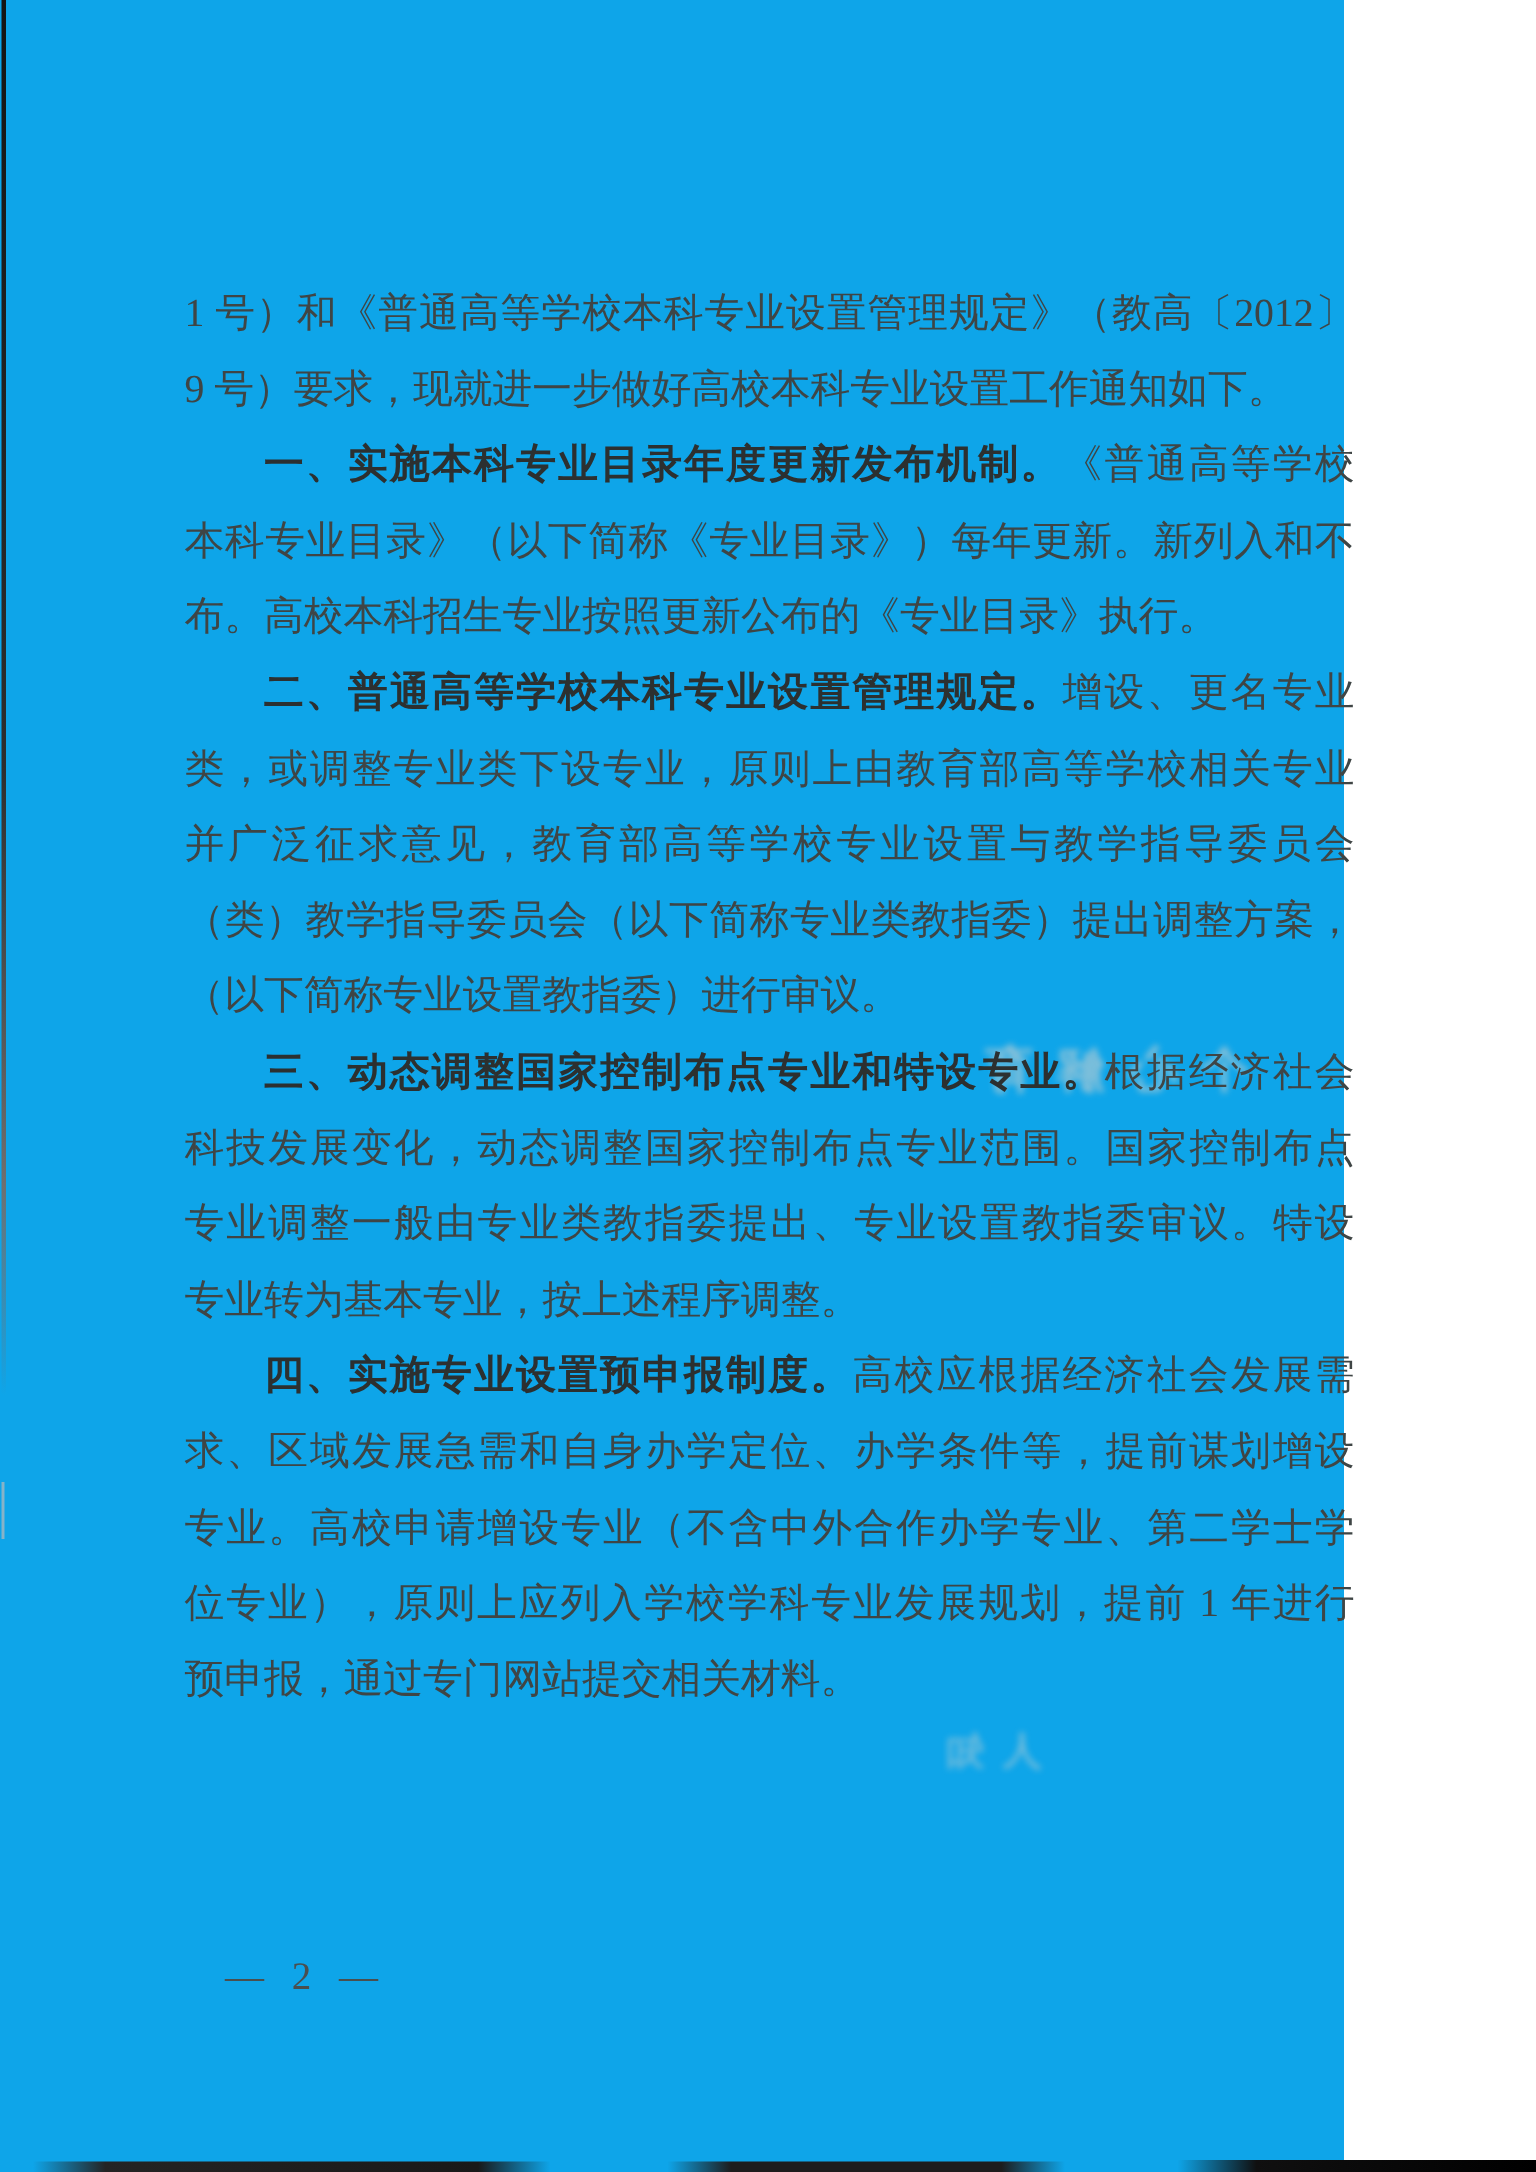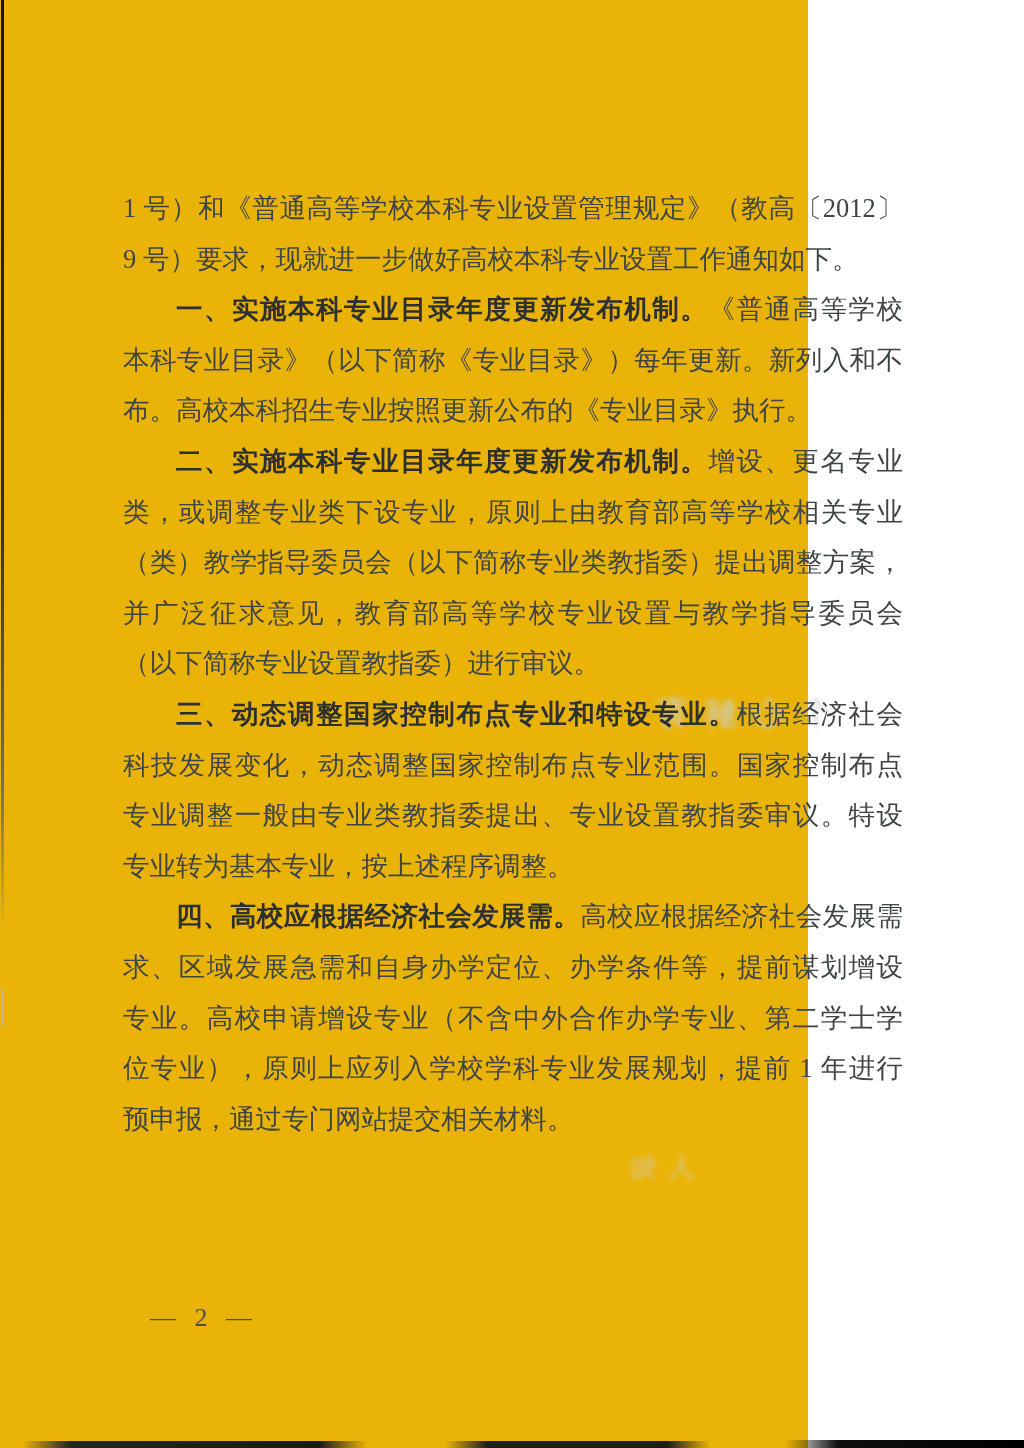--- a/index.html
+++ b/index.html
@@ -5,23 +5,23 @@
   html, body {
     margin: 0;
     padding: 0;
     width: 1024px;
     height: 1448px;
     overflow: hidden;
     background: #ffffff;
   }
   .page {
     position: relative;
-    width: 808px;
+    width: 896px;
     height: 1448px;
-    background: #eab308;
+    background: #0ea5e9;
     font-family: "Liberation Serif", serif;
     text-decoration: underline;
   }
   
   .edge-left {
     position: absolute;
     left: 1px; top: 0;
     width: 3px; height: 930px;
     background: linear-gradient(to bottom, #141414 0%, #2e2e2e 55%, #6f6f6f 85%, rgba(120,120,120,0) 100%);
   }
@@ -101,30 +101,30 @@
 
   <div class="ghost ghost1">个心解育</div>
   <div class="ghost ghost2">人知</div>
 
   <div class="content">
       <div class="line just"><span>1 号）和《普通高等学校本科专业设置管理规定》（教高〔2012〕</span></div>
       <div class="line"><span>9 号）要求，现就进一步做好高校本科专业设置工作通知如下。</span></div>
       <div class="line just indent"><span class="lead">一、实施本科专业目录年度更新发布机制。</span><span>《普通高等学校</span></div>
       <div class="line just"><span>本科专业目录》（以下简称《专业目录》）每年更新。新列入和不</span></div>
       <div class="line"><span>布。高校本科招生专业按照更新公布的《专业目录》执行。</span></div>
-      <div class="line just indent"><span class="lead">二、实施本科专业目录年度更新发布机制。</span><span>增设、更名专业</span></div>
+      <div class="line just indent"><span class="lead">二、普通高等学校本科专业设置管理规定。</span><span>增设、更名专业</span></div>
       <div class="line just"><span>类，或调整专业类下设专业，原则上由教育部高等学校相关专业</span></div>
+      <div class="line just"><span>并广泛征求意见，教育部高等学校专业设置与教学指导委员会</span></div>
       <div class="line just"><span>（类）教学指导委员会（以下简称专业类教指委）提出调整方案，</span></div>
-      <div class="line just"><span>并广泛征求意见，教育部高等学校专业设置与教学指导委员会</span></div>
       <div class="line"><span>（以下简称专业设置教指委）进行审议。</span></div>
       <div class="line just indent"><span class="lead">三、动态调整国家控制布点专业和特设专业。</span><span>根据经济社会</span></div>
       <div class="line just"><span>科技发展变化，动态调整国家控制布点专业范围。国家控制布点</span></div>
       <div class="line just"><span>专业调整一般由专业类教指委提出、专业设置教指委审议。特设</span></div>
       <div class="line"><span>专业转为基本专业，按上述程序调整。</span></div>
-      <div class="line just indent"><span class="lead">四、高校应根据经济社会发展需。</span><span>高校应根据经济社会发展需</span></div>
+      <div class="line just indent"><span class="lead">四、实施专业设置预申报制度。</span><span>高校应根据经济社会发展需</span></div>
       <div class="line just"><span>求、区域发展急需和自身办学定位、办学条件等，提前谋划增设</span></div>
       <div class="line just"><span>专业。高校申请增设专业（不含中外合作办学专业、第二学士学</span></div>
       <div class="line just"><span>位专业），原则上应列入学校学科专业发展规划，提前 1 年进行</span></div>
       <div class="line"><span>预申报，通过专门网站提交相关材料。</span></div>
     </div>
 
   <div class="footer">— 2 —</div>
 
   <div class="edge-bottom seg1"></div>
   <div class="edge-bottom seg2"></div>

